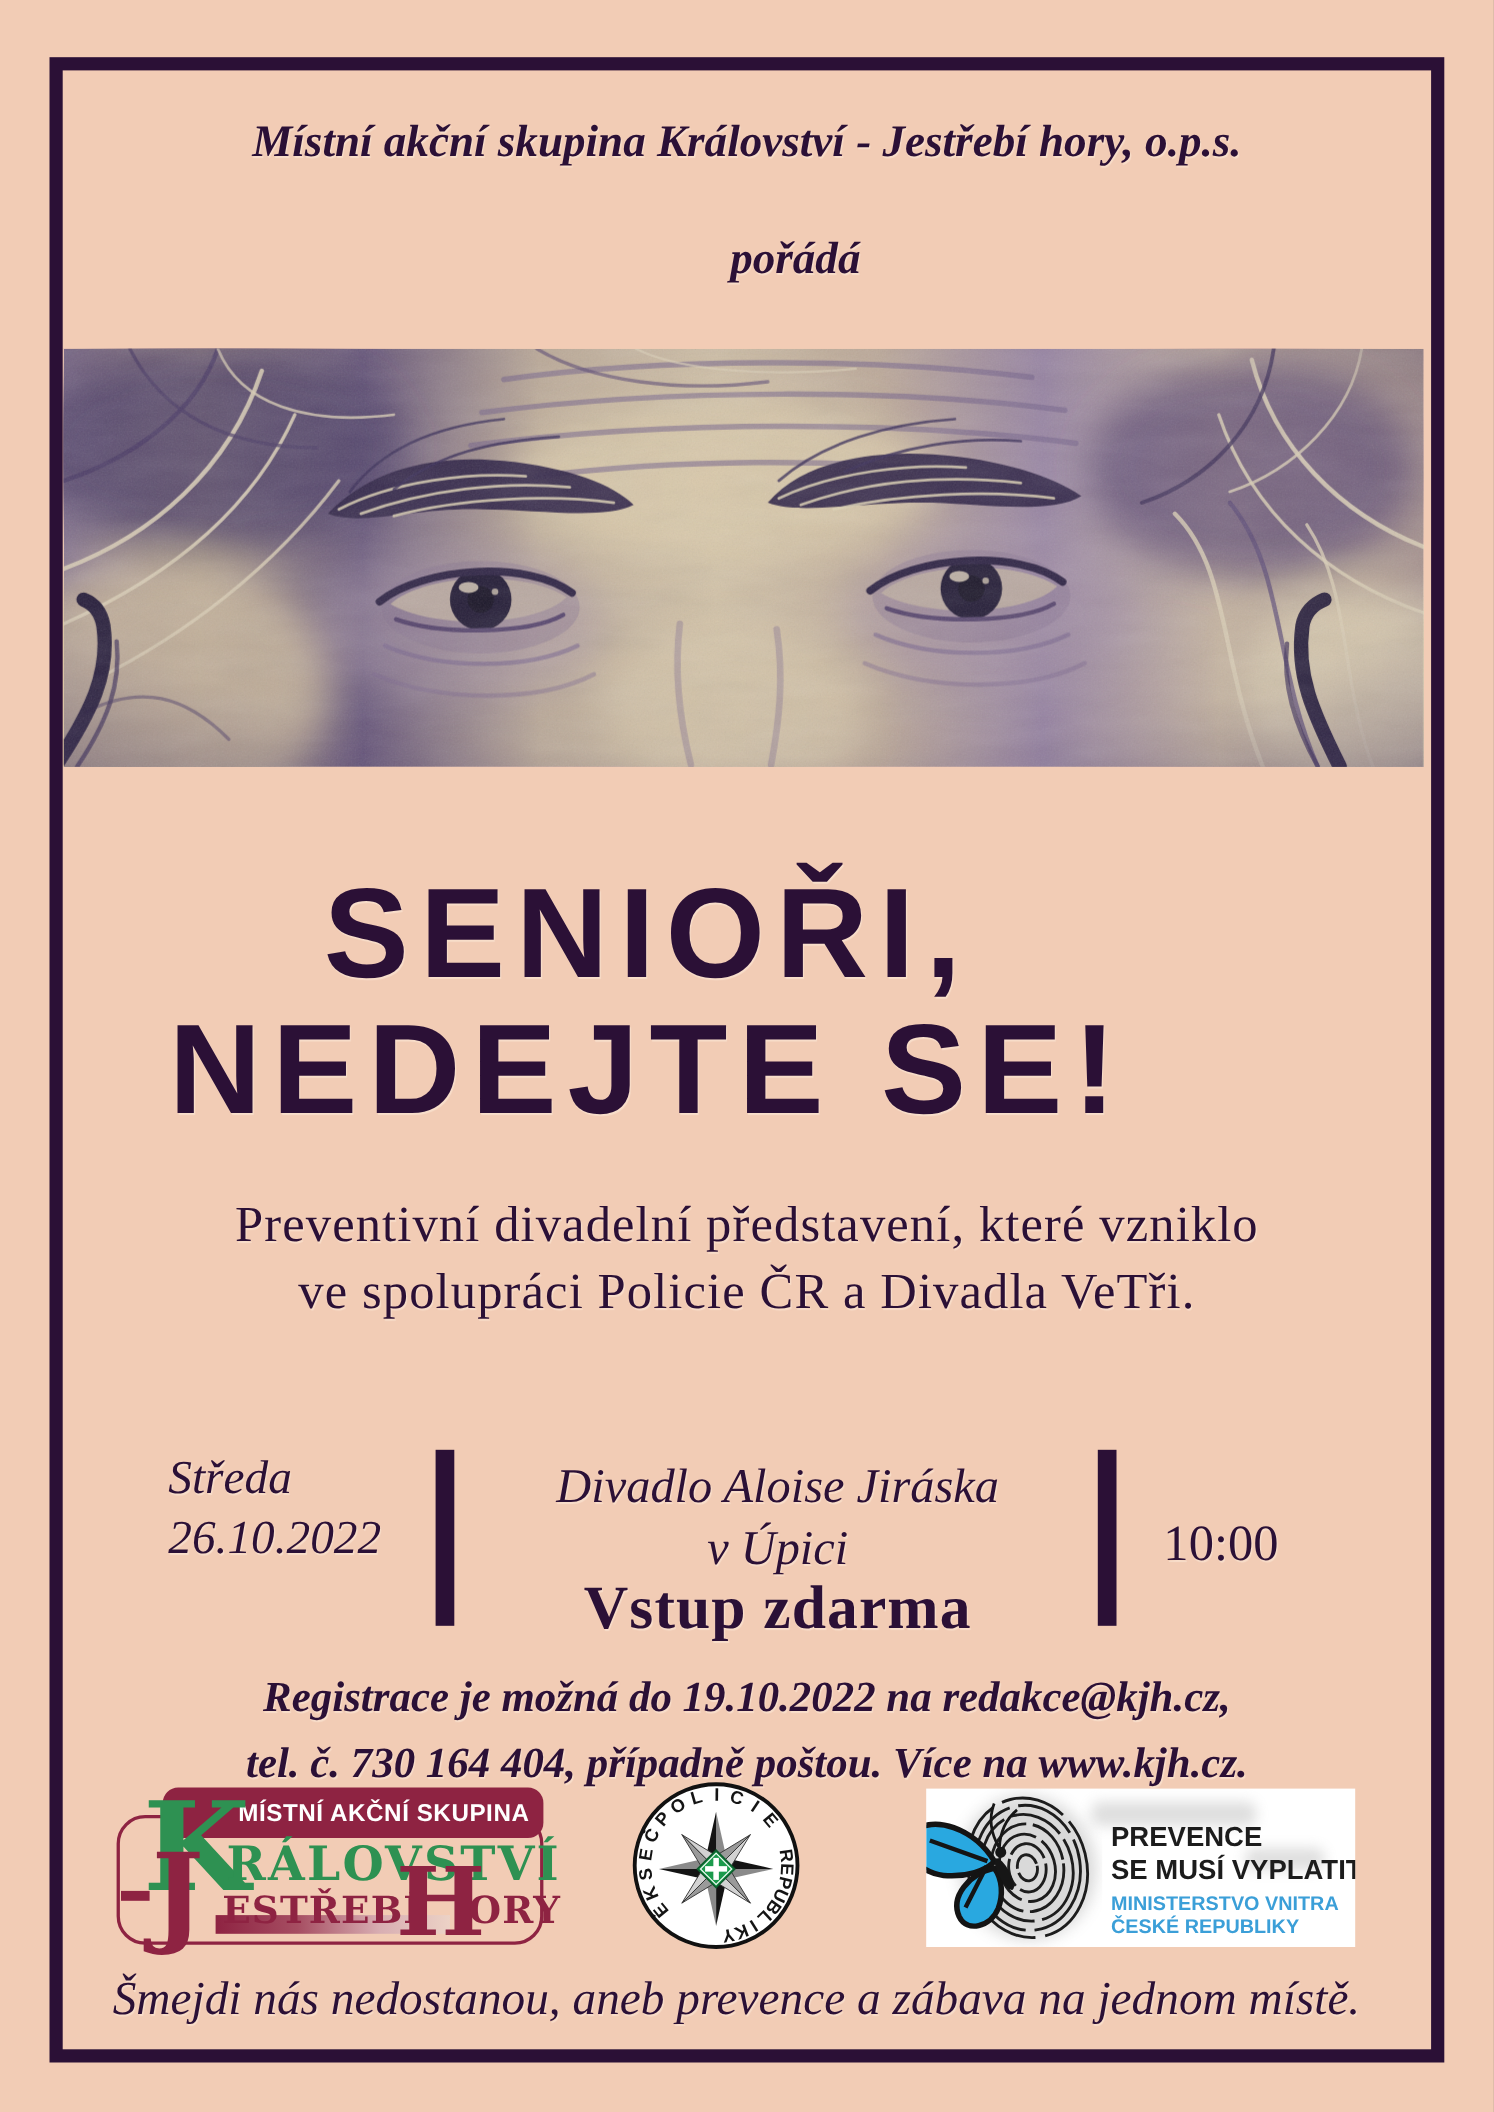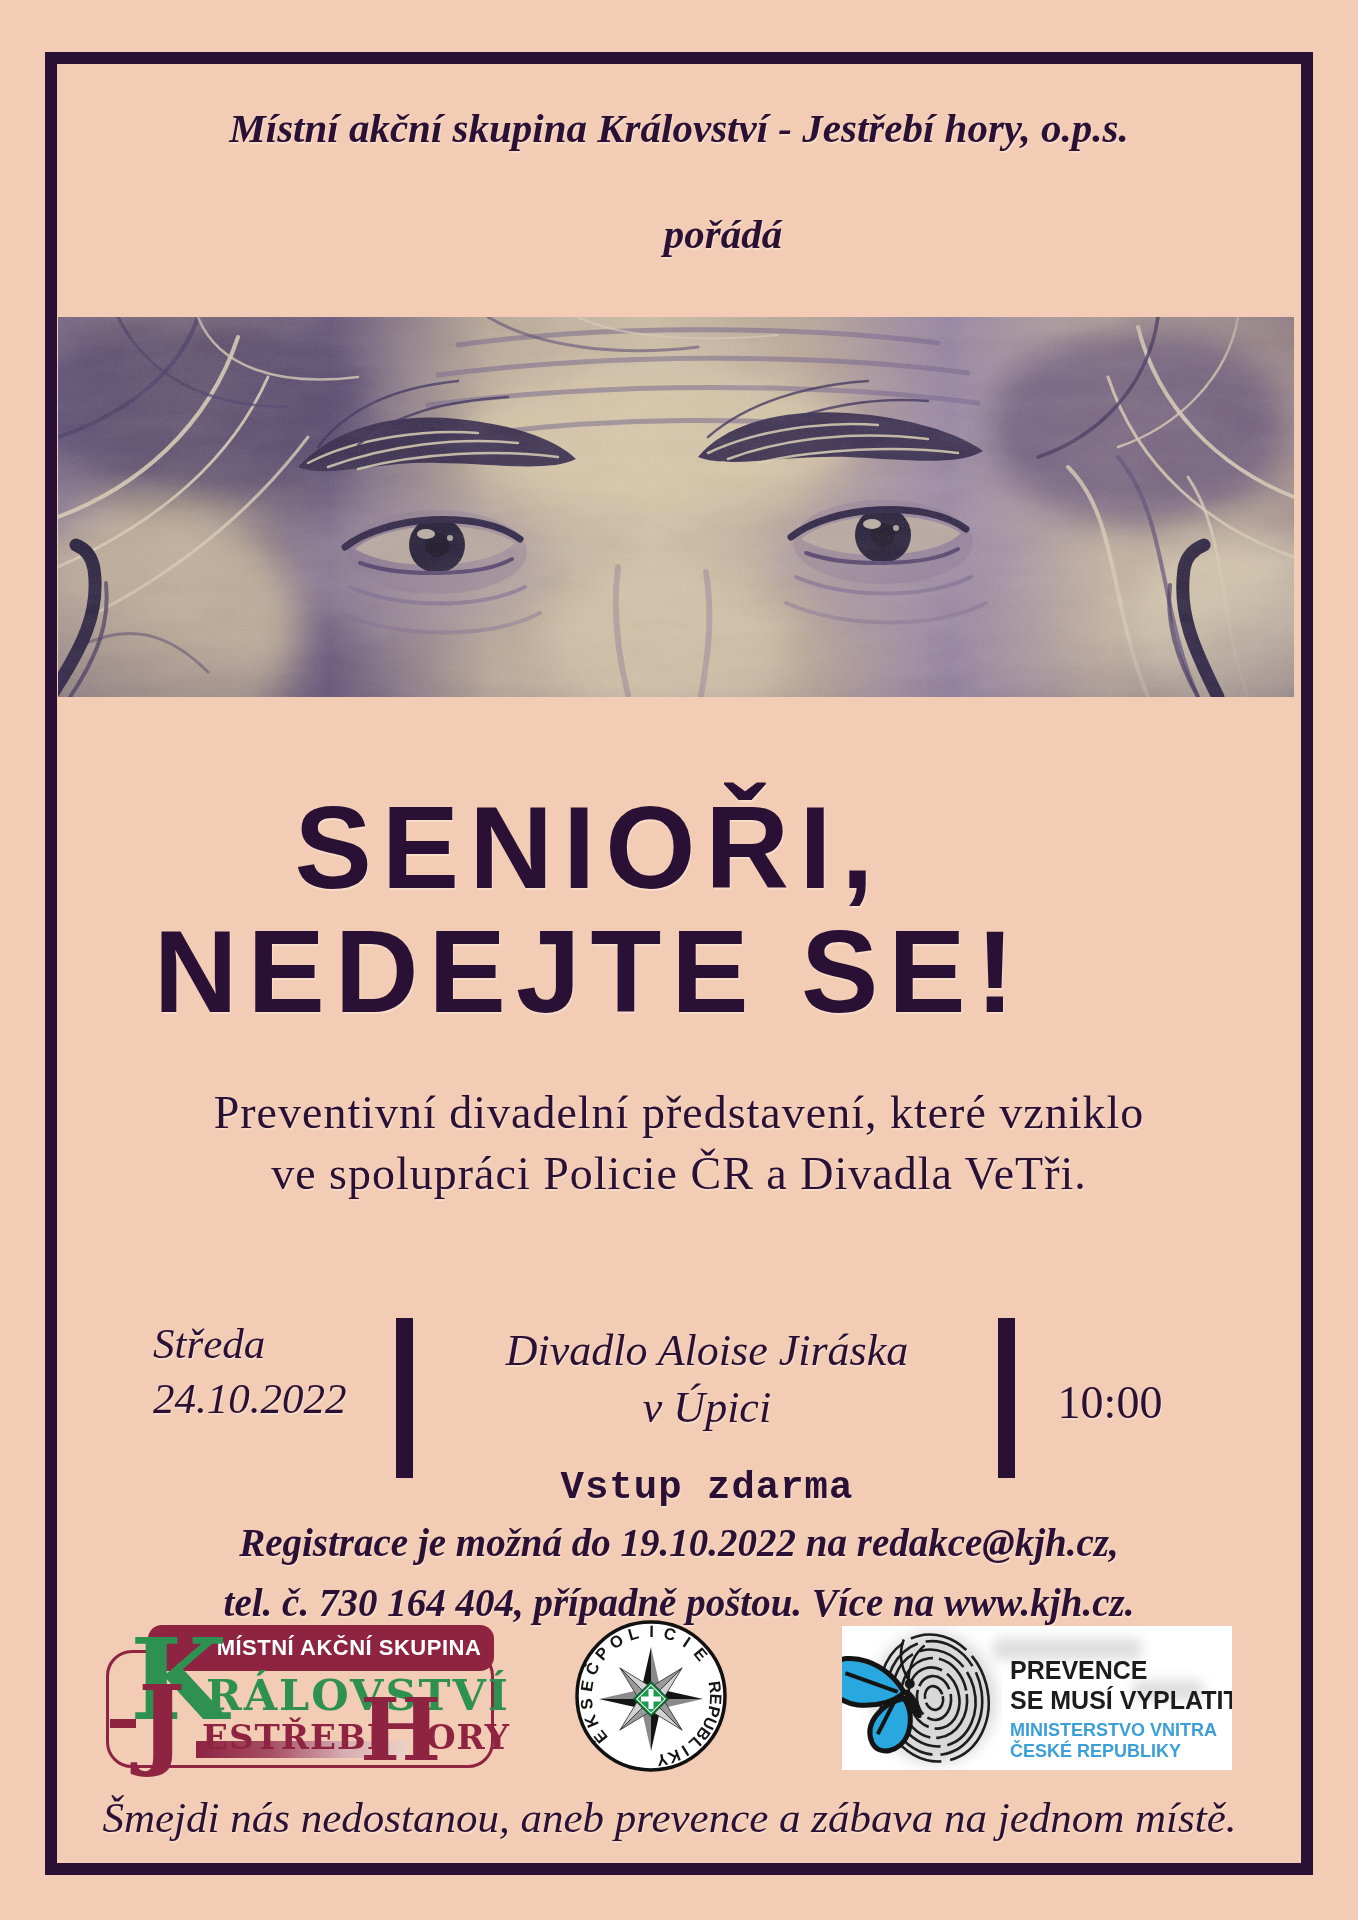--- a/index.html
+++ b/index.html
@@ -16,22 +16,22 @@
   .title{left:0;width:1178px;top:786px;font-family:"Liberation Sans",sans-serif;
          font-weight:bold;font-size:116px;line-height:124px;letter-spacing:10px;}
 
   .subtitle{left:0;width:1358px;top:1082px;font-size:46px;line-height:61px;letter-spacing:1px;}
 
   .day-date{position:absolute;left:153px;top:1316px;font-size:43px;font-style:italic;line-height:55px;
             text-align:left;text-shadow:1px 2px 1px rgba(255,242,225,.5);}
   .vbar{position:absolute;top:1318px;width:17px;height:160px;background:#2b1036;}
   .vbar1{left:396px;} .vbar2{left:998px;}
   .venue{left:460px;width:494px;top:1322px;font-size:44px;font-style:italic;line-height:57px;}
-  .admission{left:460px;width:494px;top:1430px;font-family:Liberation Mono, monospace;
-             font-weight:600;font-size:39px;letter-spacing:1px;margin-top:36px;}
+  .admission{left:460px;width:494px;top:1430px;font-family:Liberation Serif, serif;
+             font-weight:600;font-size:56px;letter-spacing:1px;}
   .time{left:1030px;width:160px;top:1376px;font-size:46px;}
 
   .registration{left:0;width:1358px;top:1513px;font-size:39px;font-weight:bold;font-style:italic;line-height:60px;}
 
   .footer-line{left:0;width:1339px;top:1793px;font-size:43px;font-style:italic;}
 
   
   .mas{position:absolute;left:104px;top:1623px;width:392px;height:160px;font-family:"DejaVu Serif",serif;}
   .mas .box{position:absolute;left:2px;top:27px;width:382px;height:112px;border:3px solid #8e2342;border-radius:26px;}
   .mas .banner{position:absolute;left:44px;top:2px;width:346px;height:46px;background:#8e2342;border-radius:14px;
@@ -206,21 +206,21 @@
     <div>NEDEJTE SE!</div>
   </div>
 
   <div class="txt subtitle">
     <div>Preventivní divadelní představení, které vzniklo</div>
     <div>ve spolupráci Policie ČR a Divadla VeTři.</div>
   </div>
 
   <div class="day-date">
     <div>Středa</div>
-    <div>24.10.2022</div>
+    <div>26.10.2022</div>
   </div>
   <div class="vbar vbar1"></div>
   <div class="txt venue">
     <div>Divadlo Aloise Jiráska</div>
     <div>v Úpici</div>
   </div>
   <div class="txt admission">Vstup zdarma</div>
   <div class="vbar vbar2"></div>
   <div class="txt time">10:00</div>
 

